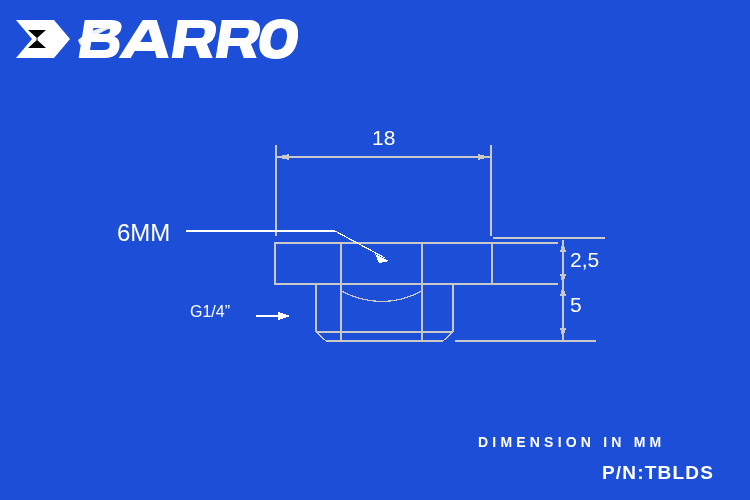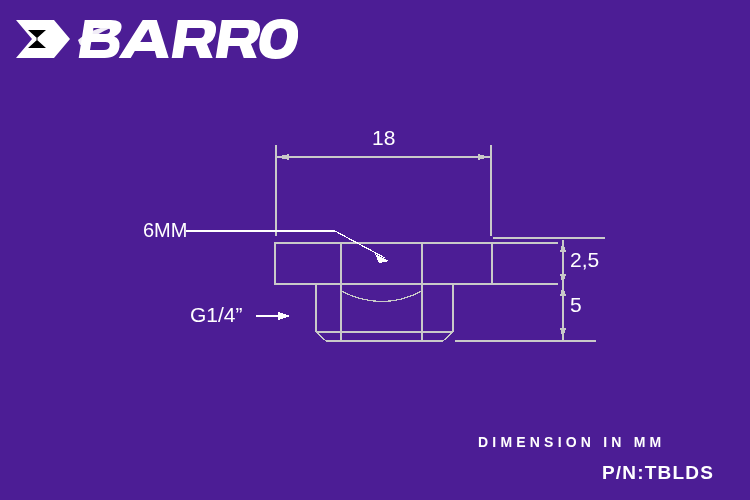--- a/index.html
+++ b/index.html
@@ -4,21 +4,21 @@
 <style>
   html, body {
     margin: 0;
     padding: 0;
     background: #000000;
   }
   #root {
     position: relative;
     width: 750px;
     height: 500px;
-    background: #4c1d95;
+    background: #1d4ed8;
     overflow: hidden;
     font-family: "Liberation Sans", sans-serif;
   }
   #drawing-svg {
     position: absolute;
     left: 0;
     top: 0;
     width: 750px;
     height: 500px;
   }
@@ -38,28 +38,28 @@
     font-weight: 400;
     white-space: nowrap;
     letter-spacing: 0px;
   }
   #label-18 {
     left: 372px;
     top: 126px;
     font-size: 21px;
   }
   #label-6mm {
-    left: 143px;
+    left: 117px;
     top: 219px;
-    font-size: 20px;
+    font-size: 24px;
   }
   #label-g14 {
     left: 190px;
     top: 303px;
-    font-size: 21px;
+    font-size: 16px;
   }
   #label-25 {
     left: 570px;
     top: 248px;
     font-size: 21px;
   }
   #label-5 {
     left: 570px;
     top: 293px;
     font-size: 21px;

